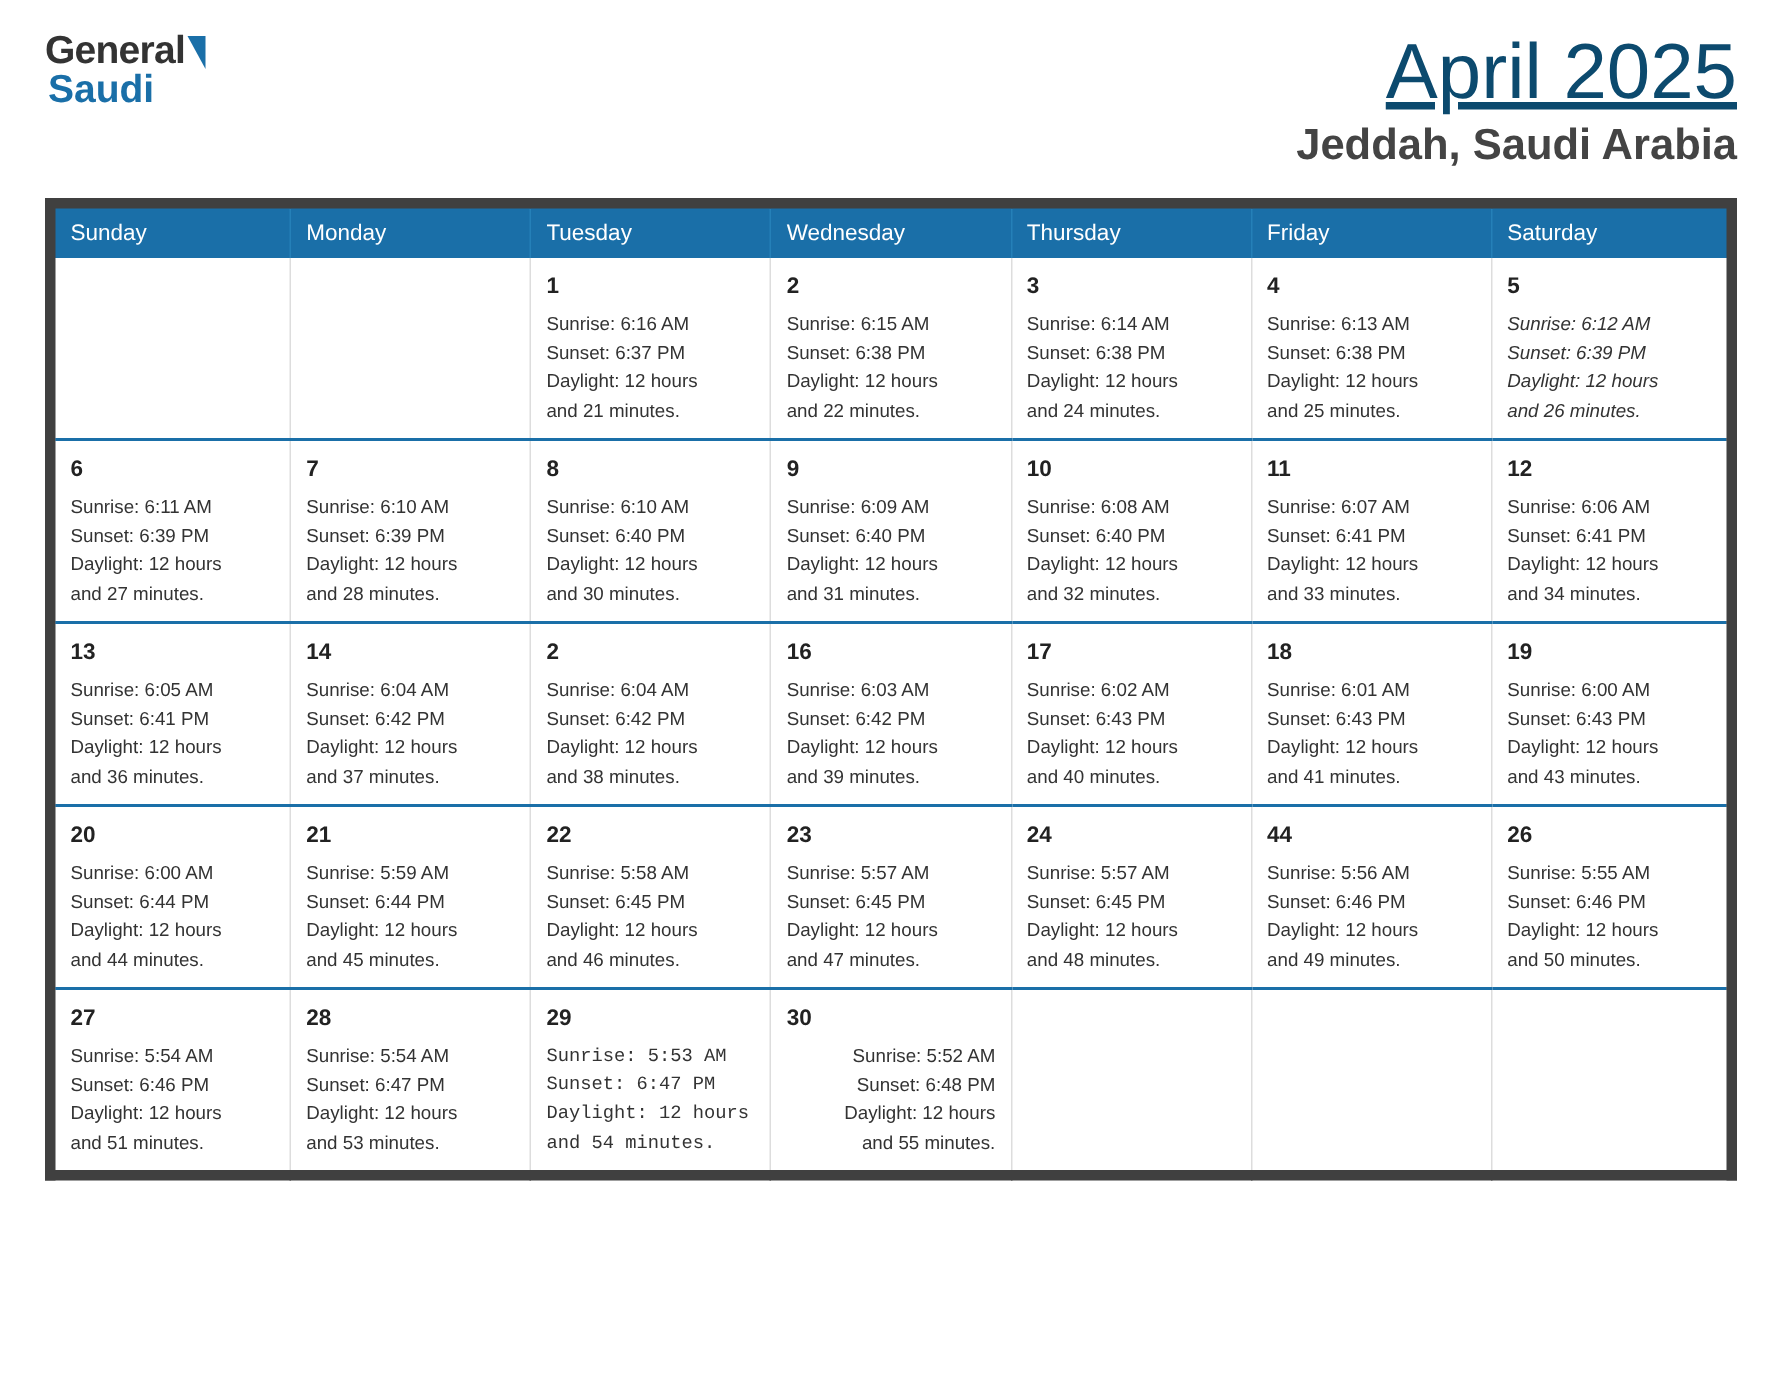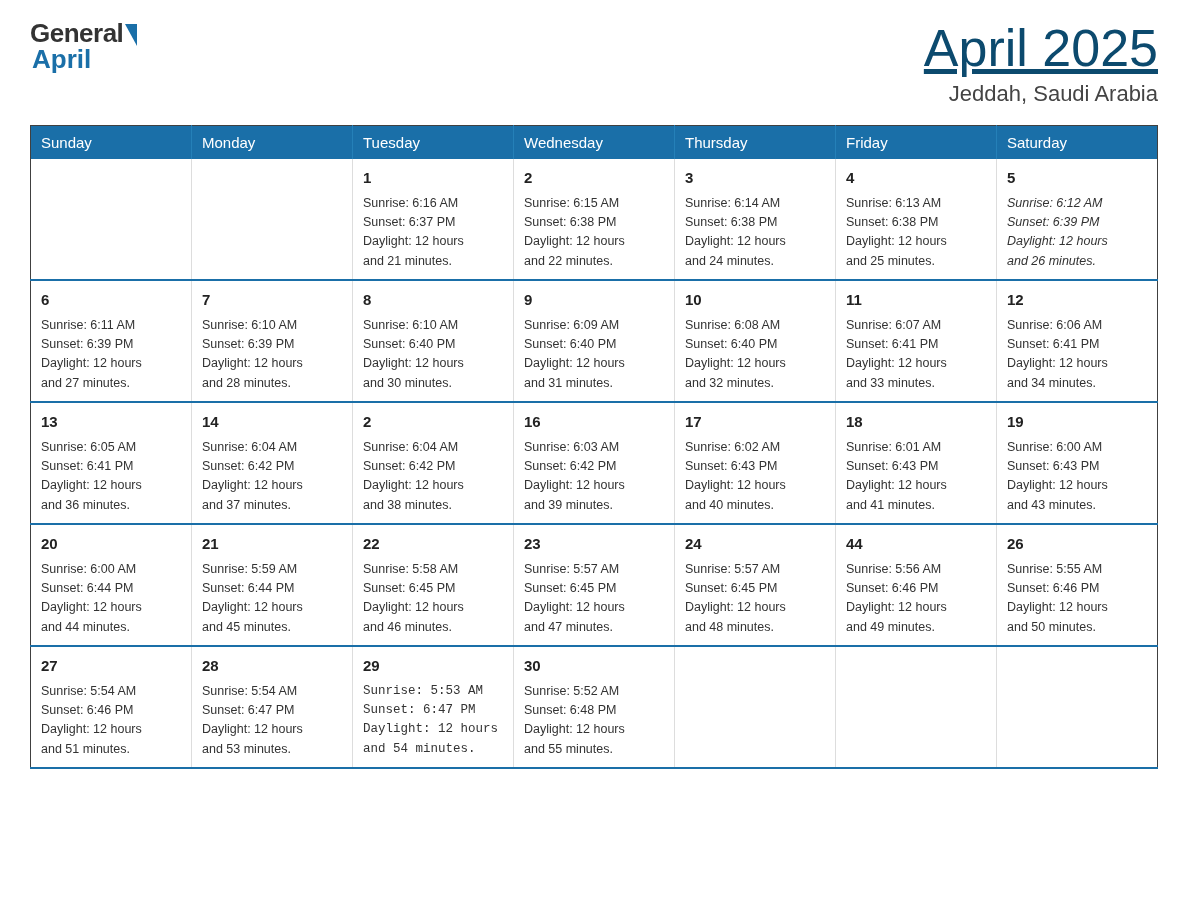--- a/index.html
+++ b/index.html
@@ -57,29 +57,29 @@
       text-align: right;
     }
     .title-block h1 {
       font-size: 52px;
       font-weight: normal;
       color: #0c4a6e;
       line-height: 1.1;
       text-decoration: underline;
     }
     .title-block h2 {
-      font-size: 22px;
-      font-weight: normal;
+      font-size: 29px;
+      font-weight: bold;
       color: #444;
       margin-top: 4px;
     }
     .calendar {
       width: 100%;
       border-collapse: collapse;
-      border: 1px solid #404040;
+      border: 7px solid #404040;
       padding-left: 36px;
     }
     .calendar thead tr th {
       background-color: #1a6fa8;
       color: #ffffff;
       font-size: 15px;
       font-weight: normal;
       padding: 8px 10px;
       text-align: left;
       border-right: 1px solid #2580b8;
@@ -121,21 +121,21 @@
 <body>
 
 <div class="header">
   <div class="logo">
     <div class="logo-combined">
       <div class="logo-row1">
         <span class="logo-text-general">General</span>
         <span class="logo-triangle"></span>
       </div>
       <div class="logo-row2">
-        <span class="logo-blue">April</span>
+        <span class="logo-blue">Saudi</span>
       </div>
     </div>
   </div>
   <div class="title-block">
     <h1>April 2025</h1>
     <h2>Jeddah, Saudi Arabia</h2>
   </div>
 </div>
 
 <table class="calendar">
@@ -360,21 +360,21 @@
         </td>
         <td>
           <span class="day-number">29</span>
           <div class="day-info" style="white-space: pre-line; font-family: Liberation Mono, monospace;">Sunrise: 5:53 AM
 Sunset: 6:47 PM
 Daylight: 12 hours
 and 54 minutes.</div>
         </td>
         <td>
           <span class="day-number">30</span>
-          <div class="day-info" style="white-space: pre-line;">Sunrise: 5:52 AM
+          <div class="day-info" style="white-space: pre-line; text-align: right;">Sunrise: 5:52 AM
 Sunset: 6:48 PM
 Daylight: 12 hours
 and 55 minutes.</div>
         </td>
         <td class="empty-cell"></td>
         <td class="empty-cell"></td>
         <td class="empty-cell"></td>
       </tr>
     </tbody>
 </table>

